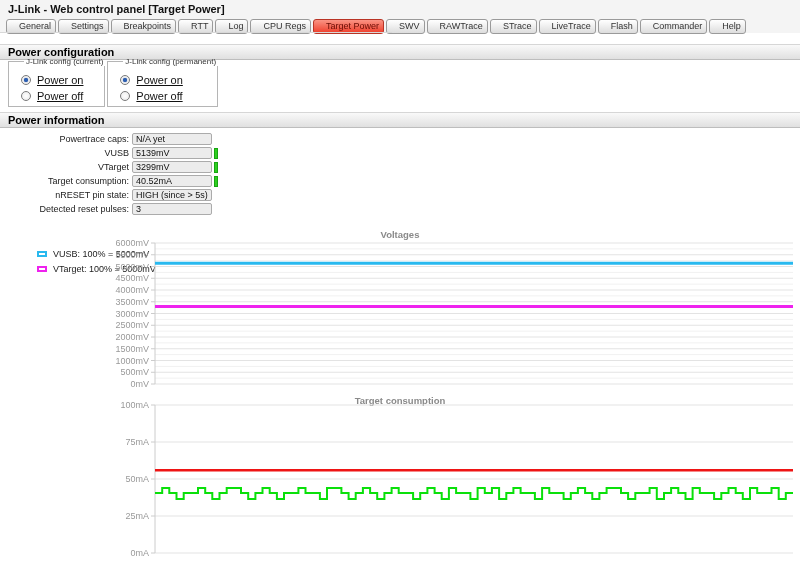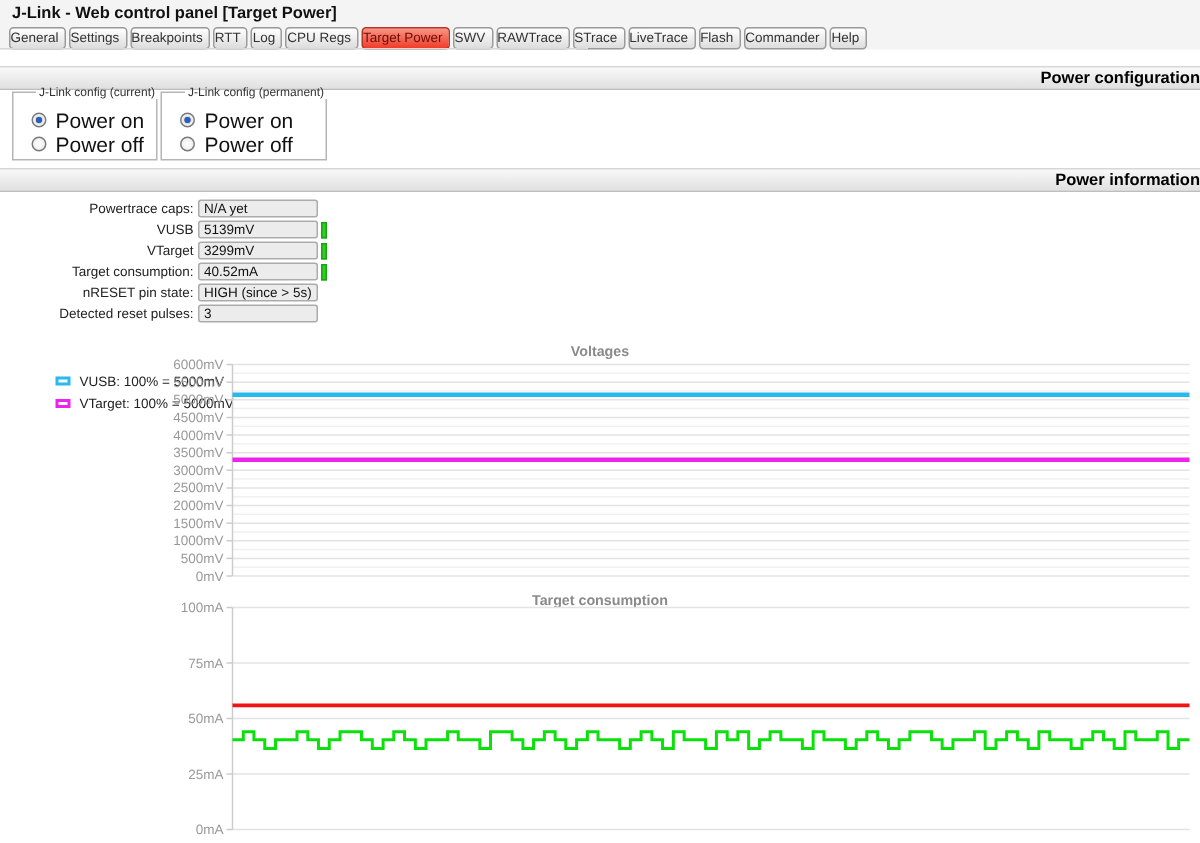--- a/index.html
+++ b/index.html
@@ -4,42 +4,42 @@
 <style>
   * { margin:0; padding:0; box-sizing:border-box; }
   html,body { background:#fff; }
   body { font-family:"Liberation Sans", sans-serif; }
   .screen { position:relative; width:800px; height:562px; background:#ffffff; overflow:hidden; }
 
   
   .topbar { position:absolute; left:0; top:0; width:800px; height:33px; background:#f4f4f4; }
   .win-title { position:absolute; left:8px; top:3px; font-size:11px; font-weight:bold; color:#111; }
   .tabbar { position:absolute; left:6px; top:15px; white-space:nowrap; }
-  .tab { display:inline-block; font-size:9px; color:#333; padding:1px 4px 2px 0; margin-right:2px;
+  .tab { display:inline-block; font-size:9px; color:#333; padding:1px 4px 2px 12px; margin-right:2px;
          border:1px solid #9a9a9a; border-radius:3px;
          background:linear-gradient(#ffffff,#dddddd); cursor:pointer; }
   .tab.active { background:linear-gradient(#fa9484,#ef3d2a); border-color:#b93425; color:#6a0d04; }
   .tab-sep { position:absolute; left:0; top:32px; width:392px; height:1px; background:#d8d8d8; }
 
   
   .section-header { position:absolute; left:0; width:800px; height:16px;
                     background:linear-gradient(#f9f9f9,#e0e0e0);
                     border-top:1px solid #d6d6d6; border-bottom:1px solid #bdbdbd;
-                    font-size:11px; font-weight:bold; color:#000; padding:1px 0 0 8px;text-align:right; }
+                    font-size:11px; font-weight:bold; color:#000; padding:1px 0 0 8px; }
 
   
   .groups { position:absolute; left:8px; top:57px; display:flex;text-align:center; }
   fieldset.group { border:1px solid #b5b5b5; height:50px; padding:6px 0 0 12px; margin-right:2px; }
   fieldset.group legend { font-size:8px; color:#333; padding:0 2px; margin-left:2px; }
   .radio-row { display:flex; align-items:center; height:16px; }
   .radio { width:10px; height:10px; border-radius:50%; border:1px solid #7a7a7a;
            background:radial-gradient(#ffffff,#e8e8e8); position:relative; cursor:pointer; flex:0 0 auto; }
   .radio.checked::after { content:""; position:absolute; left:2px; top:2px; width:4px; height:4px;
            border-radius:50%; background:#2b5fb4; box-shadow:0 0 1px #1b3f84; }
-  .radio-label { font-size:14px; color:#111; margin-left:6px; }
+  .radio-label { font-size:11px; color:#111; margin-left:6px;text-decoration:underline; }
 
   
   .info-rows { position:absolute; left:0; top:132px; width:420px;margin-left:36px; }
   .info-row { display:flex; align-items:center; height:14px; }
   .info-label { width:93px; text-align:right; font-size:9px; color:#222; flex:0 0 auto; }
   .info-field { margin-left:3px; width:80px; height:12px; background:#ececec; border:1px solid #ababab;
                 border-radius:2px; font-size:9px; color:#111; padding:0 0 0 3px; line-height:11px; flex:0 0 auto; }
   .indicator { margin-left:2px; width:4px; height:11px; background:#2fce20; border:1px solid #17a512; flex:0 0 auto; }
   .indicator.hidden { visibility:hidden; }
 

